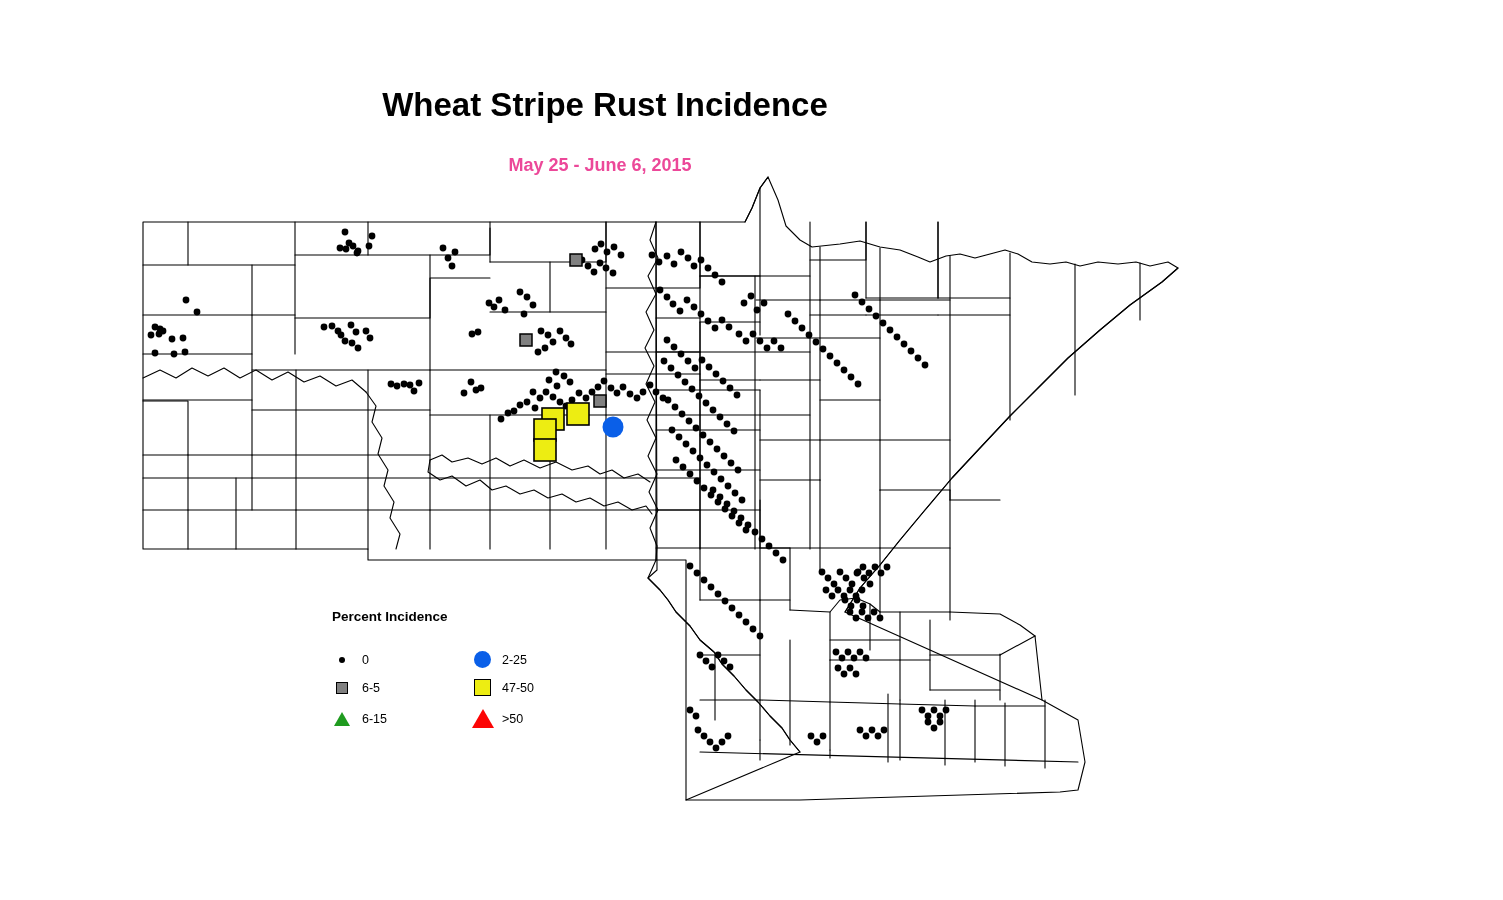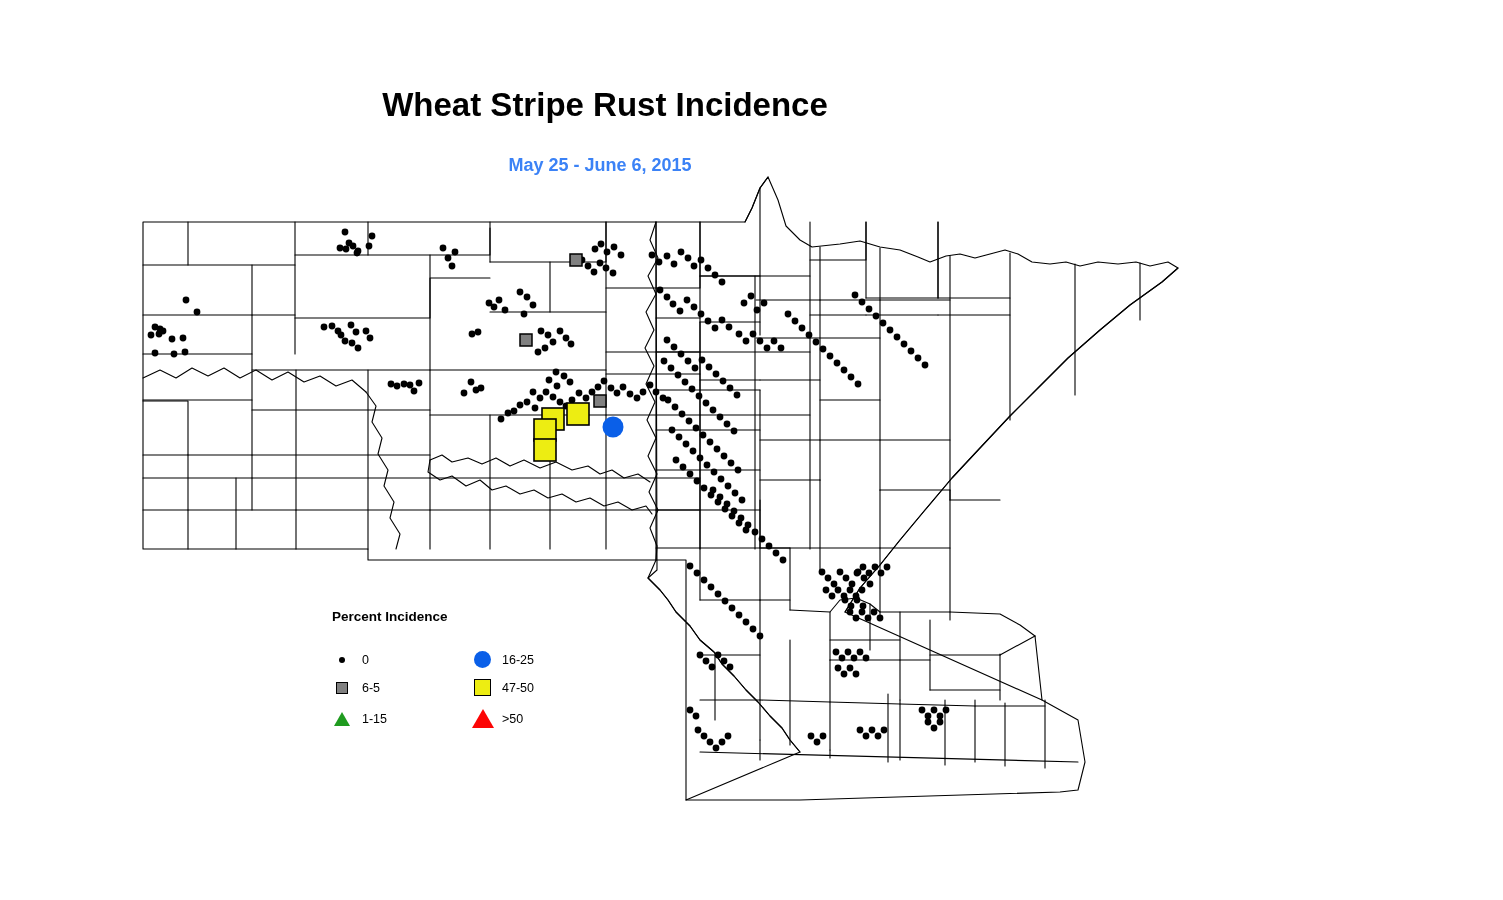--- a/index.html
+++ b/index.html
@@ -6,21 +6,21 @@
   body{width:1503px;height:900px;overflow:hidden;font-family:"Liberation Sans",sans-serif;}
   #page{position:relative;width:1503px;height:900px;background:#fff;border-radius:32px;}
 
   #title{
     position:absolute;left:0;top:86px;width:1210px;text-align:center;
     font-size:33px;font-weight:bold;color:#000;letter-spacing:0px;
     font-family:"Liberation Sans",sans-serif;
   }
   #subtitle{
     position:absolute;left:0;top:155px;width:1200px;text-align:center;
-    font-size:18px;font-weight:bold;color:#3b82f6;
+    font-size:18px;font-weight:bold;color:#ec4899;
     font-family:"Liberation Sans",sans-serif;
   }
 
   #mapwrap{position:absolute;left:0;top:0;width:1503px;height:900px;}
   #mapsvg{display:block;}
 
   
   #legend{position:absolute;left:330px;top:609px;width:230px;height:130px;}
   #legend-title{
     position:absolute;left:2px;top:0px;font-size:13.5px;font-weight:bold;color:#000000;
@@ -581,28 +581,28 @@
       <span class="leg-sym">
           <i class="sym-sq-gray"></i>
         </span>
       <span class="leg-lab">6-5</span>
     </div>
 
     <div class="leg-row" style="left:0px;top:97px;">
       <span class="leg-sym">
           <i class="sym-tri-green"></i>
         </span>
-      <span class="leg-lab">1-15</span>
+      <span class="leg-lab">6-15</span>
     </div>
 
     <div class="leg-row" style="left:140px;top:38px;">
       <span class="leg-sym">
           <i class="sym-circ-blue"></i>
         </span>
-      <span class="leg-lab">16-25</span>
+      <span class="leg-lab">2-25</span>
     </div>
 
     <div class="leg-row" style="left:140px;top:66px;">
       <span class="leg-sym">
           <i class="sym-sq-yellow"></i>
         </span>
       <span class="leg-lab">47-50</span>
     </div>
 
     <div class="leg-row" style="left:140px;top:97px;">

